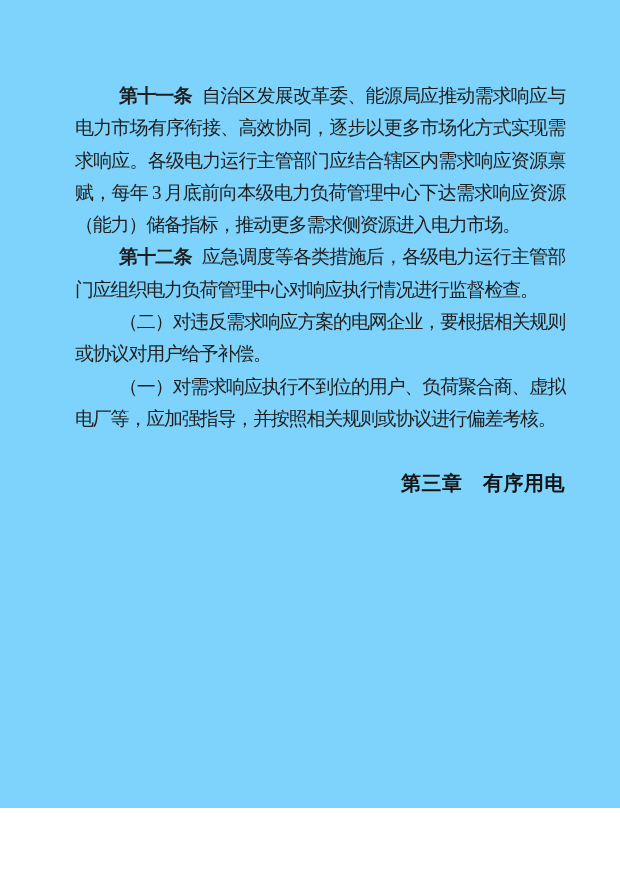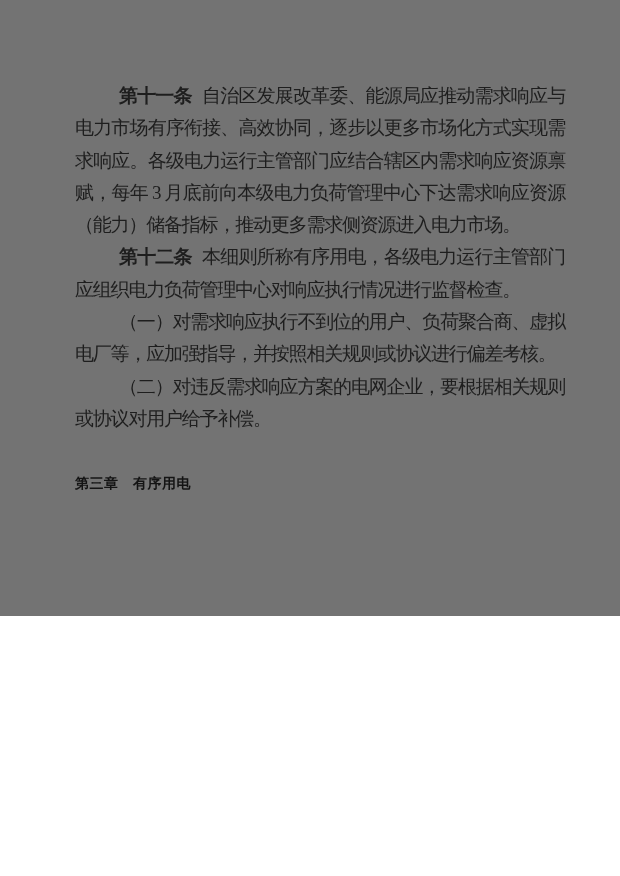--- a/index.html
+++ b/index.html
@@ -3,22 +3,22 @@
 <meta charset="utf-8">
 <style>
   html, body {
     margin: 0;
     padding: 0;
     background: #ffffff;
   }
   .page {
     position: relative;
     width: 620px;
-    height: 616px;
-    background: #737373;
+    height: 808px;
+    background: #7dd3fc;
     overflow: hidden;
     font-family: "Liberation Serif", serif;
     color: #1e1e1e;
     box-sizing: border-box;
   }
   .content {
     box-sizing: border-box;
     padding: 80px 55px 0 75px;
   }
   p.para {
@@ -31,41 +31,41 @@
     word-break: break-all;
   }
   .article-label {
     font-weight: bold;
     margin-right: 0.55em;
   }
   h2.chapter-heading {
     margin: 32px 0 37px 0;
     font-family: "Liberation Sans", sans-serif;
     font-weight: bold;
-    font-size: 14px;
+    font-size: 20px;
     line-height: 32.3px;
     letter-spacing: 0.5px;
-    text-align: left;
+    text-align: right;
     text-indent: 0;
     color: #141414;
   }
 </style>
 </head>
 <body>
 
 <div class="page">
   <div class="content">
 
     <p class="para"><span class="article-label">第十一条</span><span>自治区发展改革委、能源局应推动需求响应与电力市场有序衔接、高效协同，逐步以更多市场化方式实现需求响应。各级电力运行主管部门应结合辖区内需求响应资源禀赋，每年 3 月底前向本级电力负荷管理中心下达需求响应资源（能力）储备指标，推动更多需求侧资源进入电力市场。</span></p>
 
 
 
-    <p class="para"><span class="article-label">第十二条</span><span>本细则所称有序用电，各级电力运行主管部门应组织电力负荷管理中心对响应执行情况进行监督检查。</span></p>
+    <p class="para"><span class="article-label">第十二条</span><span>应急调度等各类措施后，各级电力运行主管部门应组织电力负荷管理中心对响应执行情况进行监督检查。</span></p>
+
+    <p class="para"><span>（二）对违反需求响应方案的电网企业，要根据相关规则或协议对用户给予补偿。</span></p>
 
     <p class="para"><span>（一）对需求响应执行不到位的用户、负荷聚合商、虚拟电厂等，应加强指导，并按照相关规则或协议进行偏差考核。</span></p>
-
-    <p class="para"><span>（二）对违反需求响应方案的电网企业，要根据相关规则或协议对用户给予补偿。</span></p>
 
     <h2 class="chapter-heading">第三章　有序用电</h2>
 
 
   </div>
 </div>
 
 </body></html>

